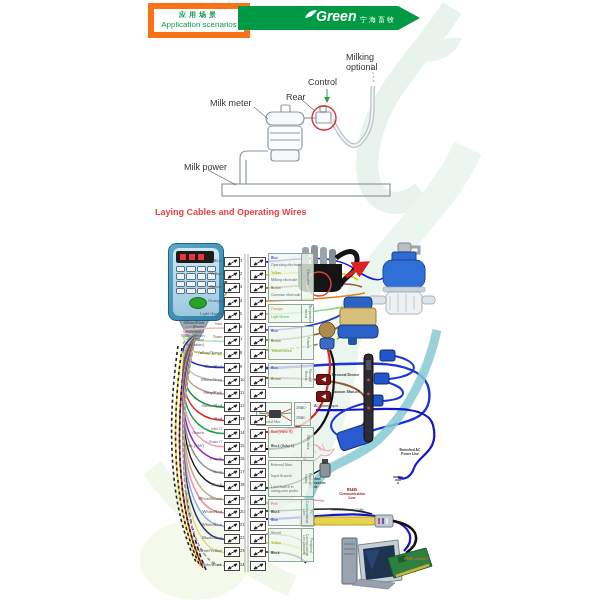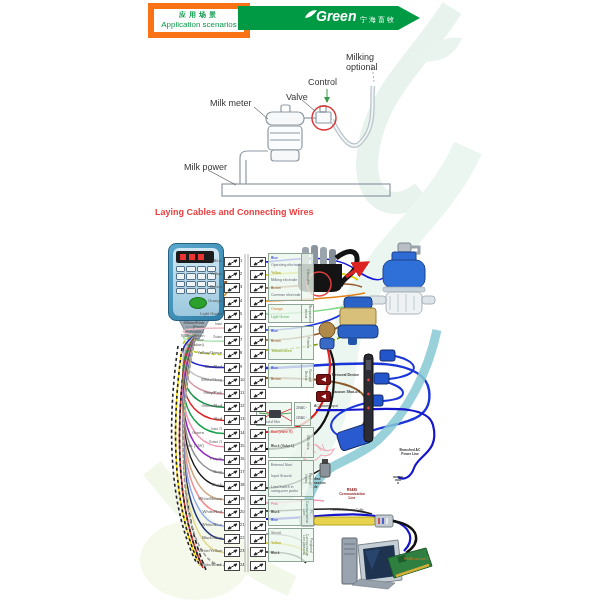--- a/index.html
+++ b/index.html
@@ -91,25 +91,25 @@
     <circle cx="324" cy="118" r="12" fill="none" stroke="#dd3333" stroke-width="1.4"></circle>
     <path d="M327,89 L327,102" stroke="#3a9a4a" stroke-width="1" marker-end="url(#arrG)"></path>
     <path d="M372,64 L374,82" stroke="#8d9aa3" stroke-width="0.8" stroke-dasharray="2,2"></path>
     <path d="M302,100 L315,111" stroke="#555" stroke-width="0.7"></path>
     <path d="M254,107 L268,119" stroke="#555" stroke-width="0.7"></path>
     <path d="M208,170 L236,185" stroke="#555" stroke-width="0.7"></path>
   </svg>
 
   <div class="lab" style="left:346px;top:52px;width:52px;font-size:9px;color:#333;">Milking optional</div>
   <div class="lab" style="left:308px;top:77px;font-size:9px;color:#333;">Control</div>
-  <div class="lab" style="left:286px;top:92px;font-size:9px;color:#333;">Valve</div>
+  <div class="lab" style="left:286px;top:92px;font-size:9px;color:#333;">Rear</div>
   <div class="lab" style="left:210px;top:98px;font-size:9px;color:#333;">Milk meter</div>
   <div class="lab" style="left:184px;top:162px;font-size:9px;color:#333;">Milk power</div>
 
-  <div class="lab" style="left:155px;top:207px;font-size:9px;font-weight:600;color:#e84040;">Laying Cables and Connecting Wires</div>
+  <div class="lab" style="left:155px;top:207px;font-size:9px;font-weight:600;color:#e84040;">Laying Cables and Operating Wires</div>
 
   <svg id="art" width="600" height="600">
     <defs>
       <marker id="arrRed" markerWidth="5" markerHeight="5" refX="4" refY="2.5" orient="auto">
         <path d="M0,0 L5,2.5 L0,5 Z" fill="#dd2222"></path>
         </marker>
     </defs>
 
     <line x1="245" y1="254" x2="245" y2="572" stroke="#999" stroke-width="0.8"></line>
     <line x1="248" y1="254" x2="248" y2="572" stroke="#999" stroke-width="0.8"></line>

